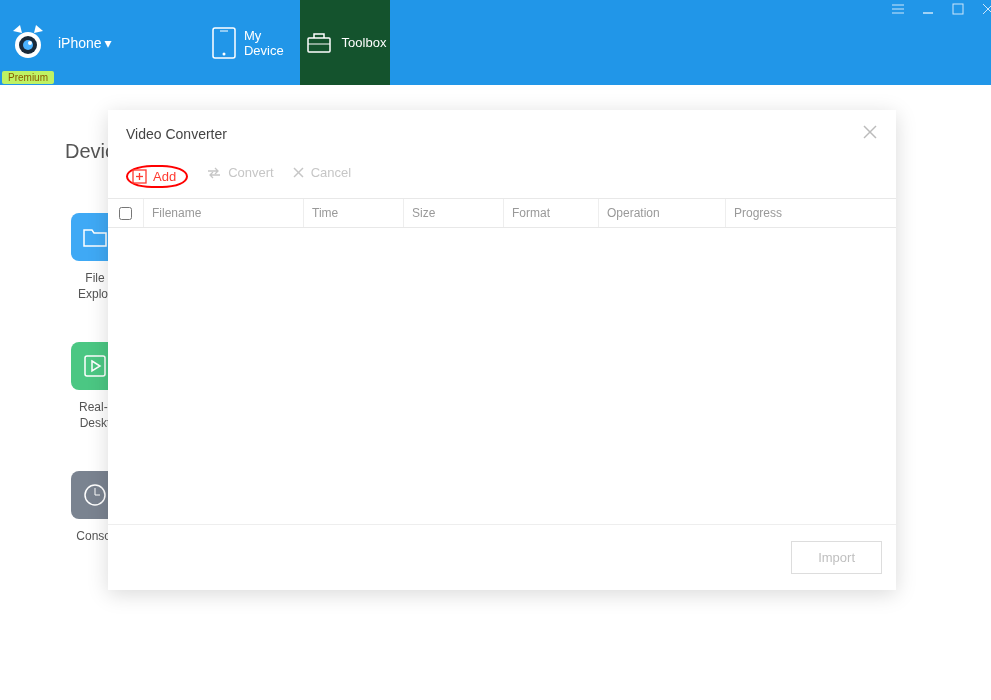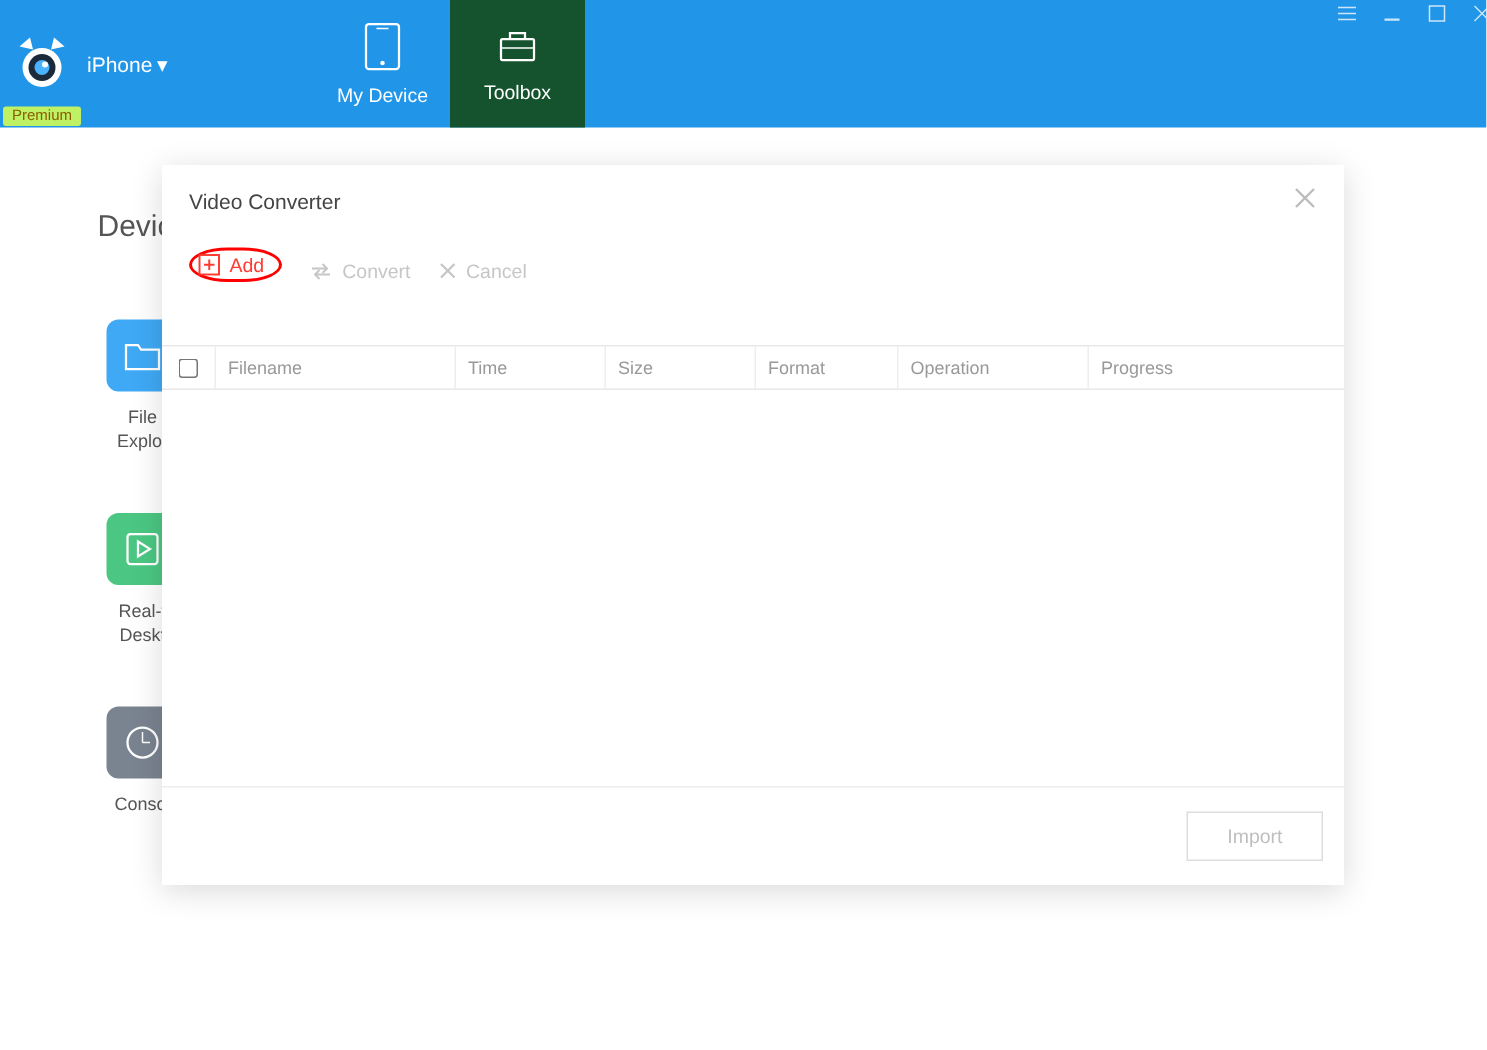--- a/index.html
+++ b/index.html
@@ -30,21 +30,21 @@
   background: #bef264;
   color: #8a5d00;
   font-size: 10px;
   padding: 1px 6px;
   border-radius: 2px;
 }
 .device-label { color: #fff; font-size: 14px; display: flex; align-items: center; gap: 3px; cursor: pointer; }
 .tabs { display: flex; height: 100%; margin-left: 150px; position: absolute; left: 60px; top:0; }
 .tab {
   width: 90px;
-  display: flex; flex-direction: column; align-items: center; justify-content: center;
+  display: flex; flex-direction: row; align-items: center; justify-content: center;
   color: #fff; font-size: 13px; gap: 8px; cursor: pointer;
 }
 .tab.active { background: #14532d; }
 .window-controls { position: absolute; right: -4px; top: 2px; display: flex; gap: 16px; color: #cde6fa; }
 .window-controls span { cursor: pointer; font-size: 16px; }
 
 
 .main-area { padding: 55px 0 0 65px; }
 .section-title { font-size: 20px; color: #555; margin-bottom: 50px; }
 .tool-grid { display: flex; flex-direction: column; gap: 40px; }
@@ -68,39 +68,39 @@
   box-shadow: 0 4px 20px rgba(0,0,0,0.15);
   display: flex; flex-direction: column;
 }
 .modal-header {
   display: flex; align-items: center; justify-content: space-between;
   padding: 14px 18px;
   font-size: 14px; color: #444;
 }
 .modal-close { cursor: pointer; color: #bbb; }
 .modal-toolbar {
-  display: flex; align-items: flex-end; gap: 18px;
+  display: flex; align-items: flex-start; gap: 18px;
   padding: 8px 18px 10px;
 }
 .tb-btn { display: flex; align-items: center; gap: 6px; font-size: 13px; cursor: pointer; }
 .tb-add { color: #ff3a30; }
 .tb-disabled { color: #c6c6c6; }
 .add-highlight {
   border: 2.5px solid #ff0000;
   border-radius: 50% / 60%;
   padding: 2px 10px 2px 4px;
 }
 .table-head {
   display: flex;
   border-top: 1px solid #e8e8e8;
   border-bottom: 1px solid #e8e8e8;
   background: #fff;
   height: 30px;
   align-items: flex-end;
-  font-size: 12px; color: #999; margin-top: 32px;
+  font-size: 12px; color: #999;
 }
 .th { padding: 0 8px; border-right: 1px solid #eee; height: 100%; display: flex; align-items: center; }
 .th:last-child { border-right: none; }
 .th-check { width: 36px; justify-content: center; }
 .th-filename { width: 160px; }
 .th-time { width: 100px; }
 .th-size { width: 100px; }
 .th-format { width: 95px; }
 .th-progress { width: 170px; }
 .th-operation { flex: 1; }

